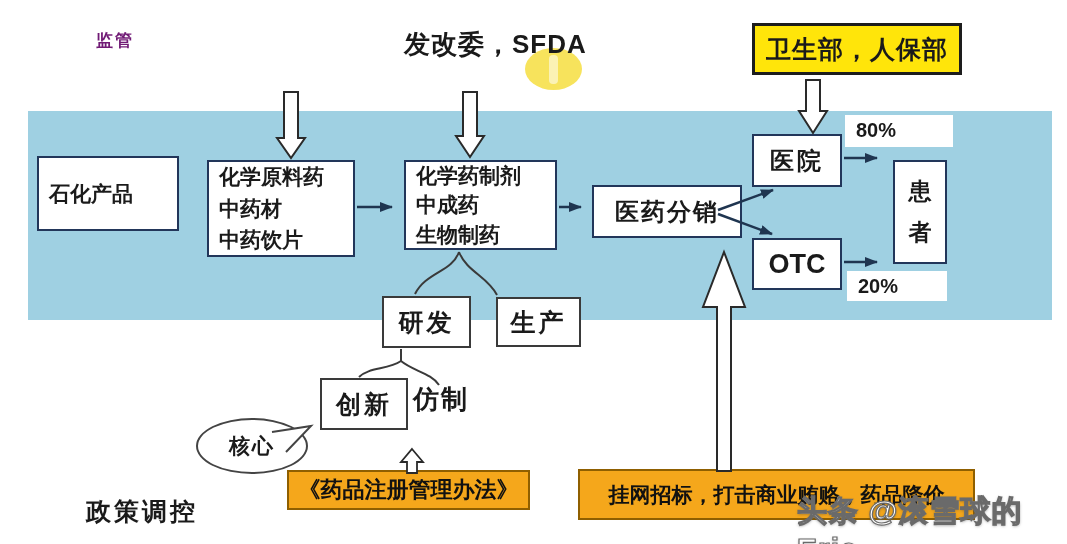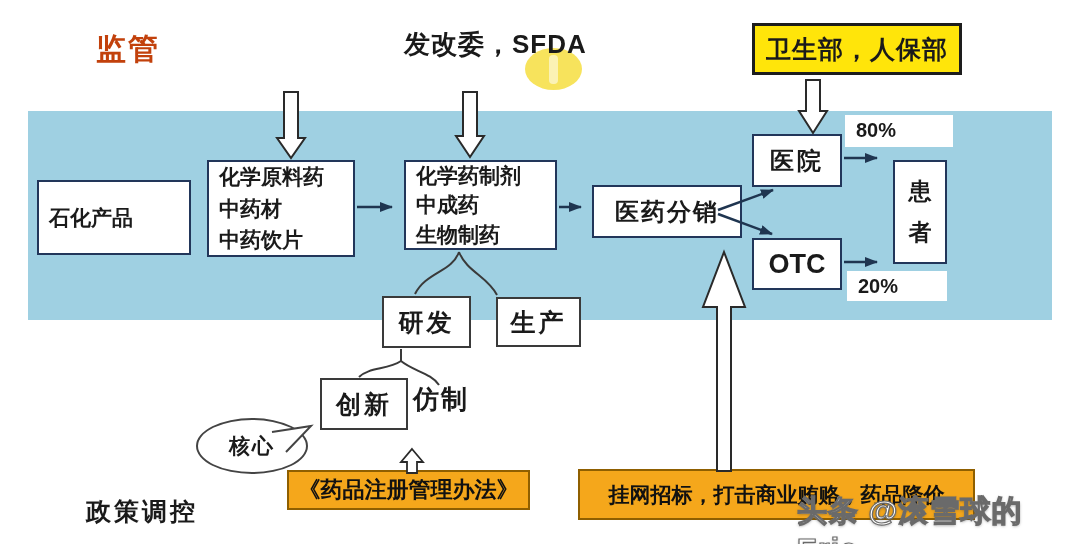--- a/index.html
+++ b/index.html
@@ -6,33 +6,33 @@
   .stage{position:relative;width:1067px;height:544px;background:#fff;overflow:hidden;
          font-family:"Liberation Sans","DejaVu Sans",sans-serif;color:#1a1a1a;}
   .abs{position:absolute;}
   .band{left:28px;top:111px;width:1024px;height:209px;background:#9FD0E2;z-index:1;}
   
   .node{background:#fff;border:2px solid #22365A;z-index:2;box-sizing:border-box;}
   .node2{background:#fff;border:2px solid #3a3a3a;z-index:2;box-sizing:border-box;margin-left:24px;}
   .center{display:flex;align-items:center;justify-content:center;}
   .vcenter{display:flex;flex-direction:column;justify-content:center;}
   .lines{font-size:21px;font-weight:bold;line-height:1.5;padding-left:10px;}
-  .box-raw{left:37px;top:180px;width:154px;height:75px;}
+  .box-raw{left:37px;top:156px;width:142px;height:75px;}
   .box-api{left:207px;top:160px;width:148px;height:97px;}
   .box-prep{left:404px;top:160px;width:153px;height:90px;line-height:1.4;}
   .box-dist{left:592px;top:185px;width:150px;height:53px;font-size:24px;font-weight:bold;letter-spacing:2px;}
   .box-hosp{left:752px;top:134px;width:90px;height:53px;font-size:24px;font-weight:bold;letter-spacing:3px;}
   .box-otc{left:752px;top:238px;width:90px;height:52px;font-size:27px;font-weight:bold;}
   .box-patient{left:893px;top:160px;width:54px;height:104px;font-size:23px;font-weight:bold;
                display:flex;flex-direction:column;align-items:center;justify-content:center;gap:10px;}
   .share{background:#fff;z-index:2;font-size:20px;font-weight:bold;line-height:30px;padding-left:11px;box-sizing:border-box;}
   .share80{left:845px;top:115px;width:108px;height:32px;}
   .share20{left:847px;top:271px;width:100px;height:30px;}
   
-  .supervision{left:96px;top:29px;font-size:30px;font-weight:bold;color:#c2410c;z-index:2;letter-spacing:2px;}
+  .supervision{left:96px;top:29px;font-size:17px;font-weight:bold;color:#701a75;z-index:2;letter-spacing:2px;}
   .regulator{left:404px;top:27px;font-size:26px;font-weight:bold;z-index:3;letter-spacing:1px;}
   .hl-circle{left:525px;top:48px;width:57px;height:42px;border-radius:50%;background:#F7E35C;z-index:2;}
   .hl-bar{left:549px;top:55px;width:9px;height:29px;border-radius:4px;background:rgba(255,255,255,0.55);z-index:2;}
   .moh{left:752px;top:23px;width:210px;height:52px;background:#FFE50A;border:3px solid #1d1d1d;
        font-size:25px;font-weight:bold;z-index:2;box-sizing:border-box;letter-spacing:1px;}
   
   .box-rnd{left:358px;top:296px;width:89px;height:52px;font-size:25px;font-weight:bold;letter-spacing:3px;}
   .box-prod{left:472px;top:297px;width:85px;height:50px;font-size:25px;font-weight:bold;letter-spacing:3px;}
   .box-innov{left:296px;top:378px;width:88px;height:52px;font-size:25px;font-weight:bold;letter-spacing:3px;}
   .generic{left:413px;top:382px;width:70px;font-size:26px;font-weight:bold;z-index:2;letter-spacing:2px;}

